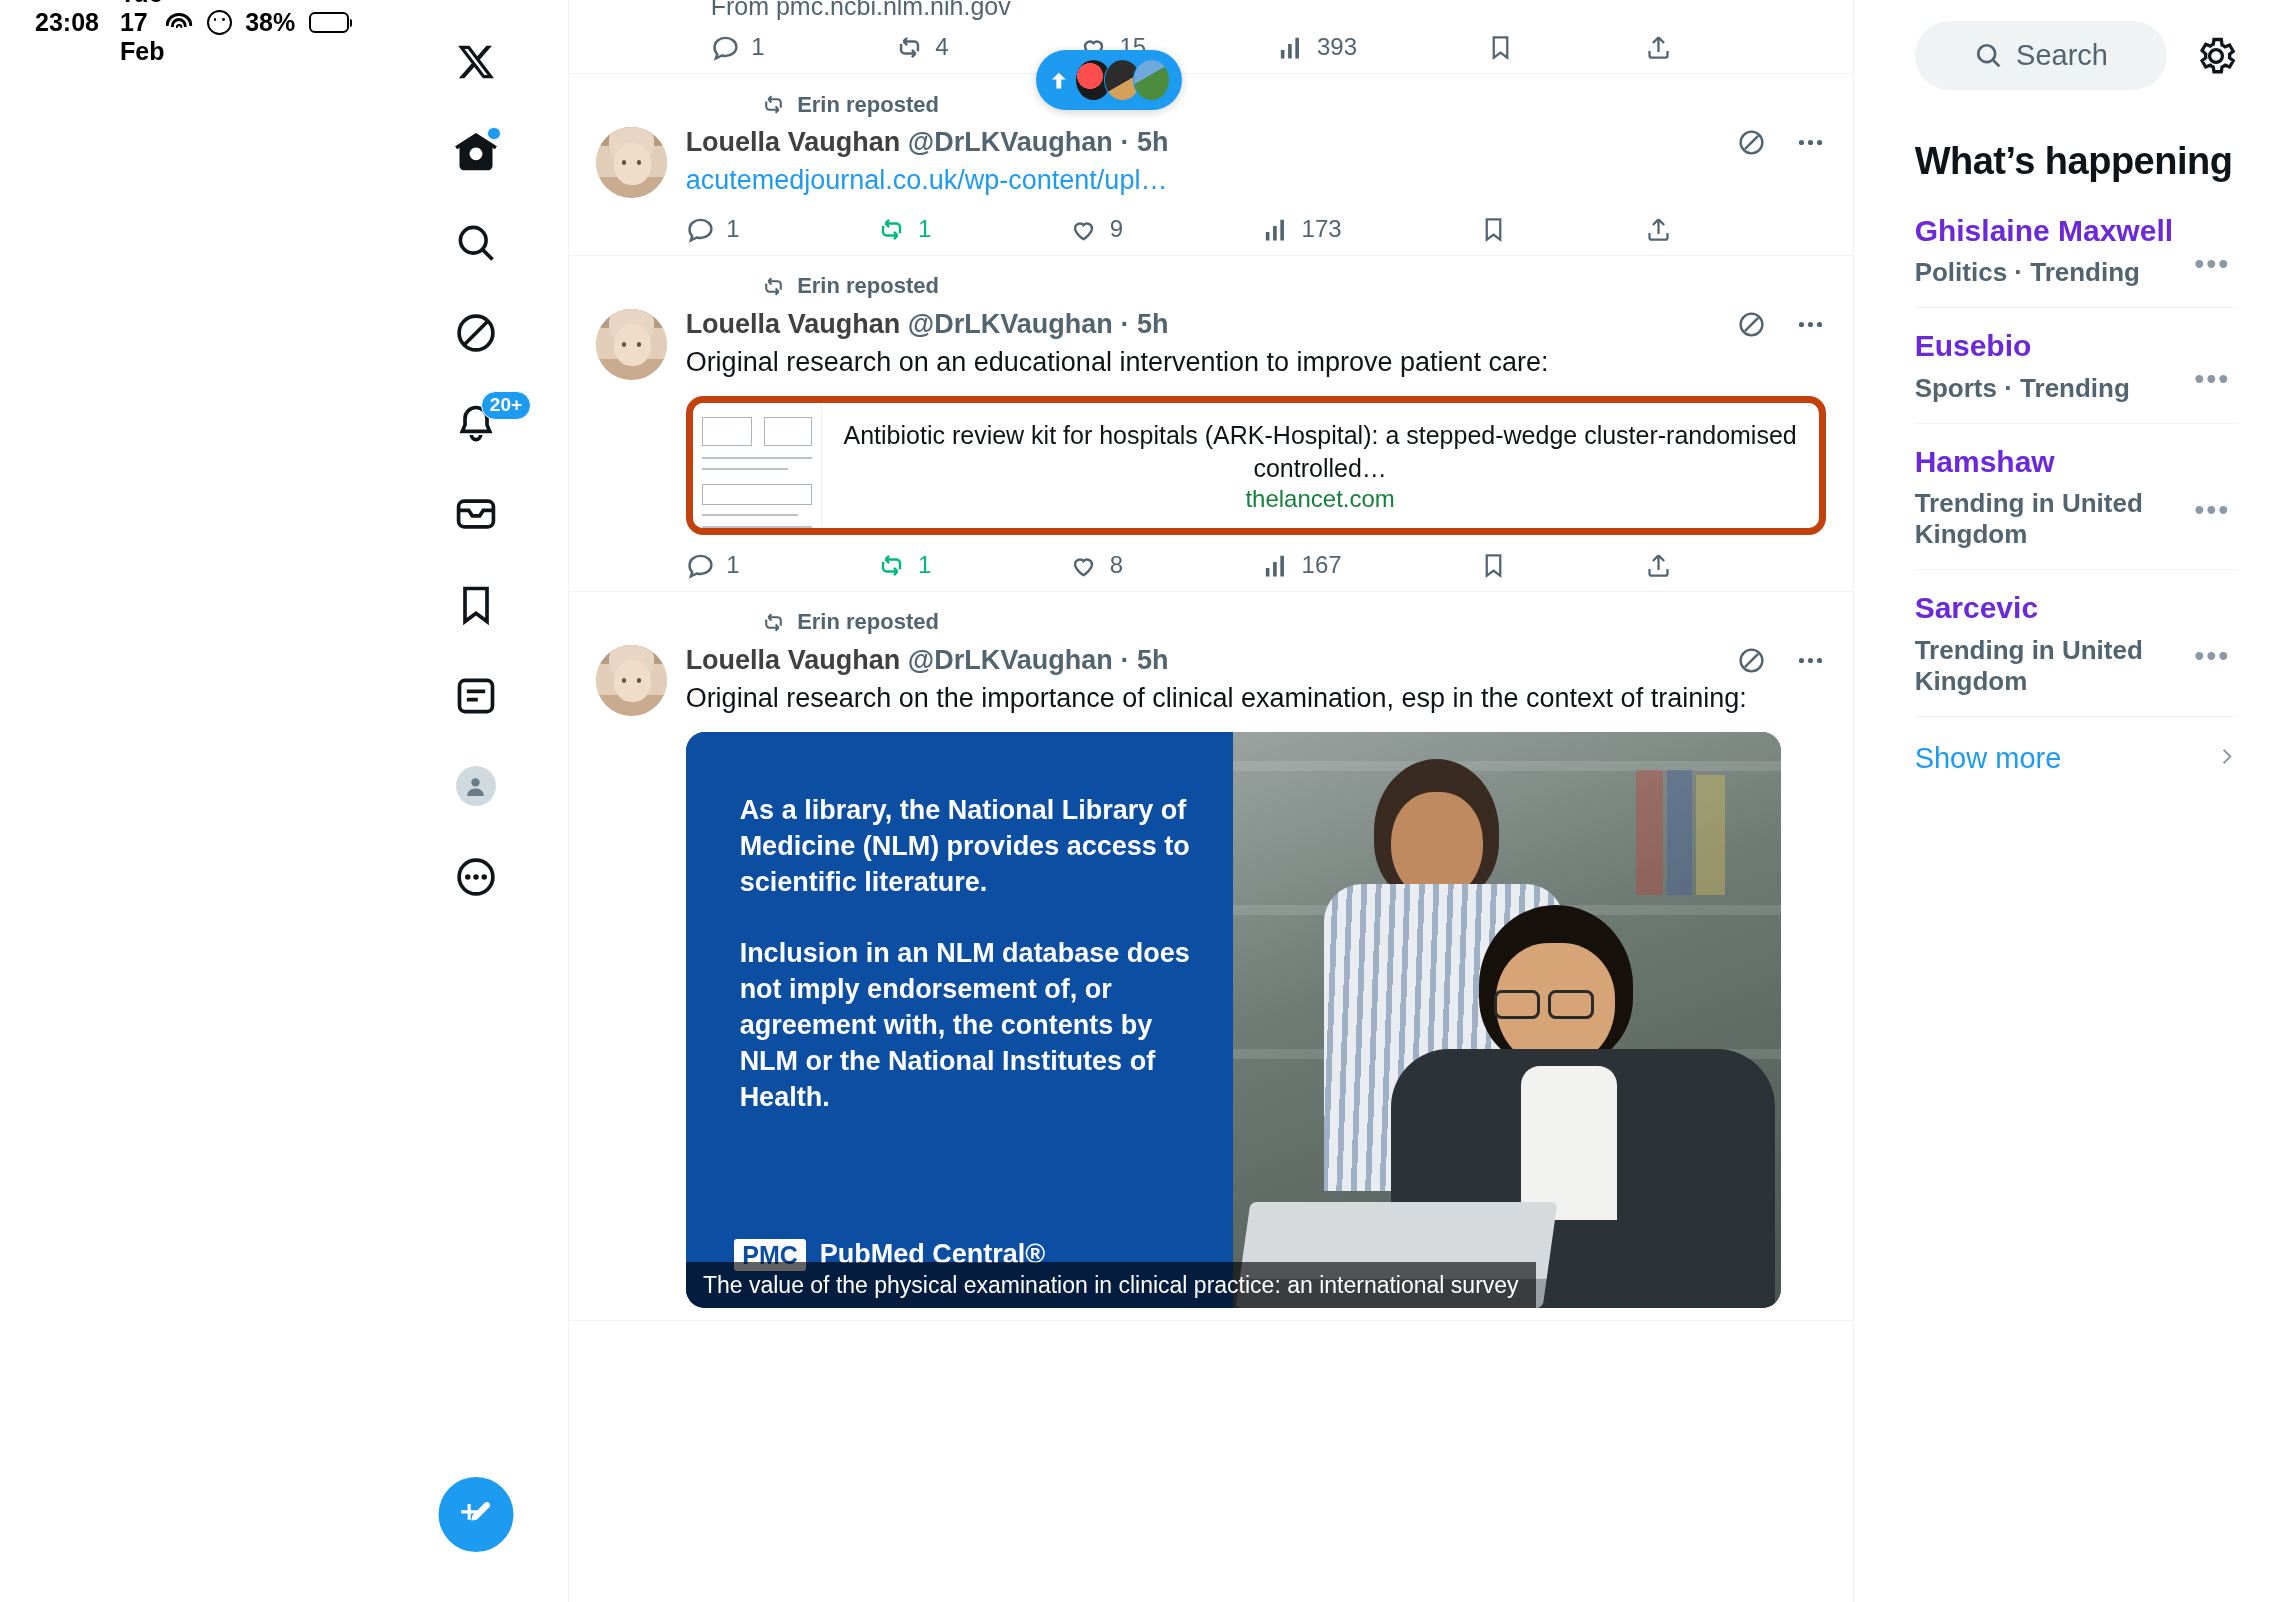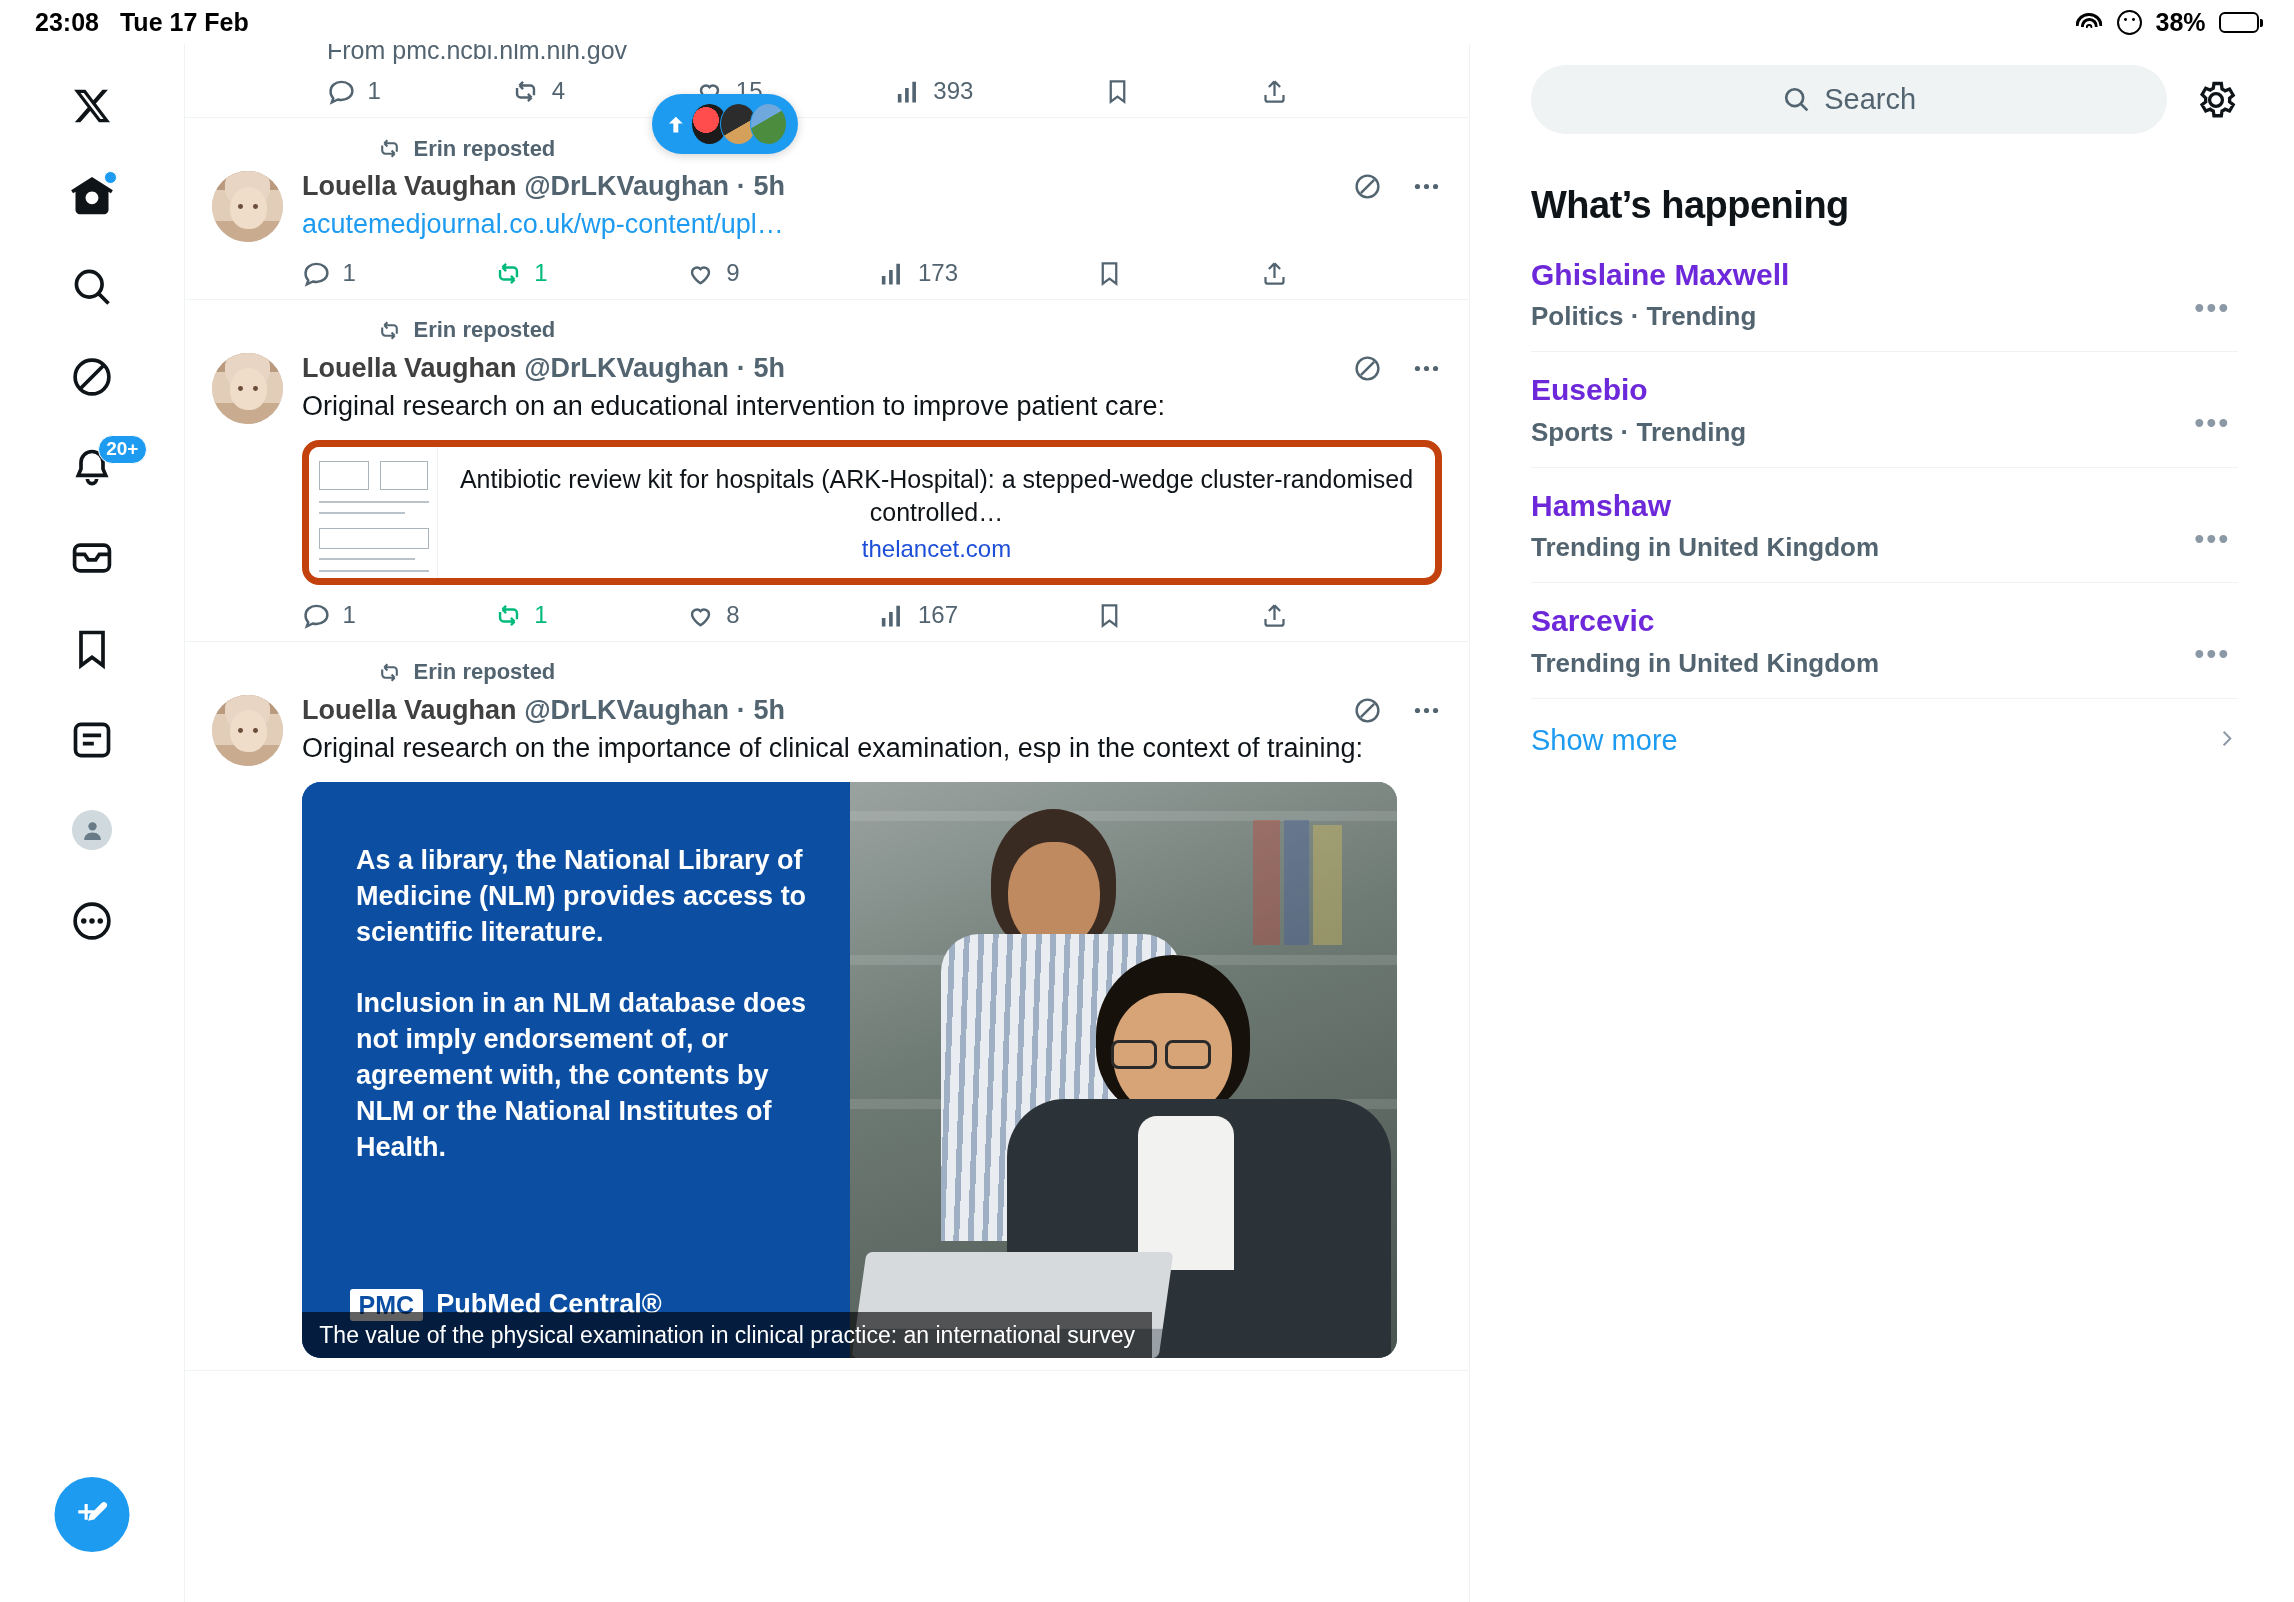--- a/index.html
+++ b/index.html
@@ -3,21 +3,21 @@
 <meta charset="utf-8">
 <style>
   * { box-sizing: border-box; margin: 0; padding: 0; }
   html, body {
     width: 2294px; height: 1602px;
     font-family: "Liberation Sans", sans-serif;
     background: #ffffff;
     overflow: hidden;
     color: #0f1419;
   }
-  .screen { position: relative; width: 2294px; height: 1602px; display: flex; flex-direction: column; }
+  .screen { position: relative; width: 2294px; height: 1602px; display: flex; flex-direction: row; }
 
   
   .statusbar {
     height: 44px; flex: 0 0 44px;
     display: flex; align-items: center;
     padding: 0 35px;
     font-size: 25px; font-weight: bold;
     color: #000;
   }
   .statusbar .left { display: flex; align-items: center; gap: 21px; }
@@ -127,21 +127,21 @@
     margin-top: 15.4px; border: 7px solid #c2410c; border-radius: 17.3px;
     display: flex; overflow: hidden; text-align: center;
   }
   .card-thumb {
     width: 129px; flex: 0 0 129px; background: #fff; border-right: 1px solid #eff3f4;
     position: relative; overflow: hidden;
   }
   .card-thumb .ln { position: absolute; background: #b9c3c9; }
   .card-body { padding: 15.4px 19px; }
   .card-title { font-size: 25px; line-height: 1.32; color: #0f1419; }
-  .card-domain { font-size: 24px; color: #1d4ed8; margin-top: 6px; }
+  .card-domain { font-size: 24px; color: #15803d; margin-top: 0; }
 
   .photo-card {
     margin-top: 15.4px; border-radius: 19px; overflow: hidden; position: relative;
     width: 1095px; height: 576px;
     background: linear-gradient(90deg, #0b4ea2 0 50%, #6f7f8a 50% 100%);
   }
   .photo-left {
     position: absolute; left: 0; top: 0; width: 50%; height: 100%;
     background: #0b4ea2; padding: 61px 38px 0 54px; color: #fff;
   }

